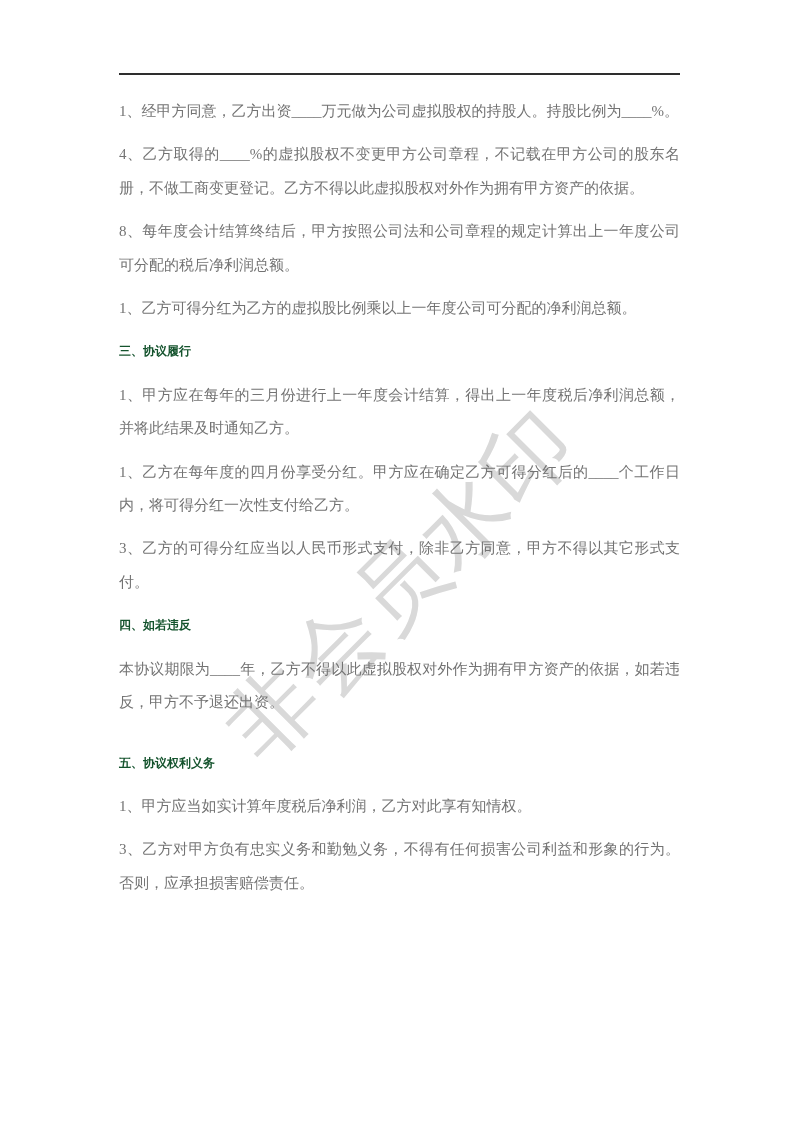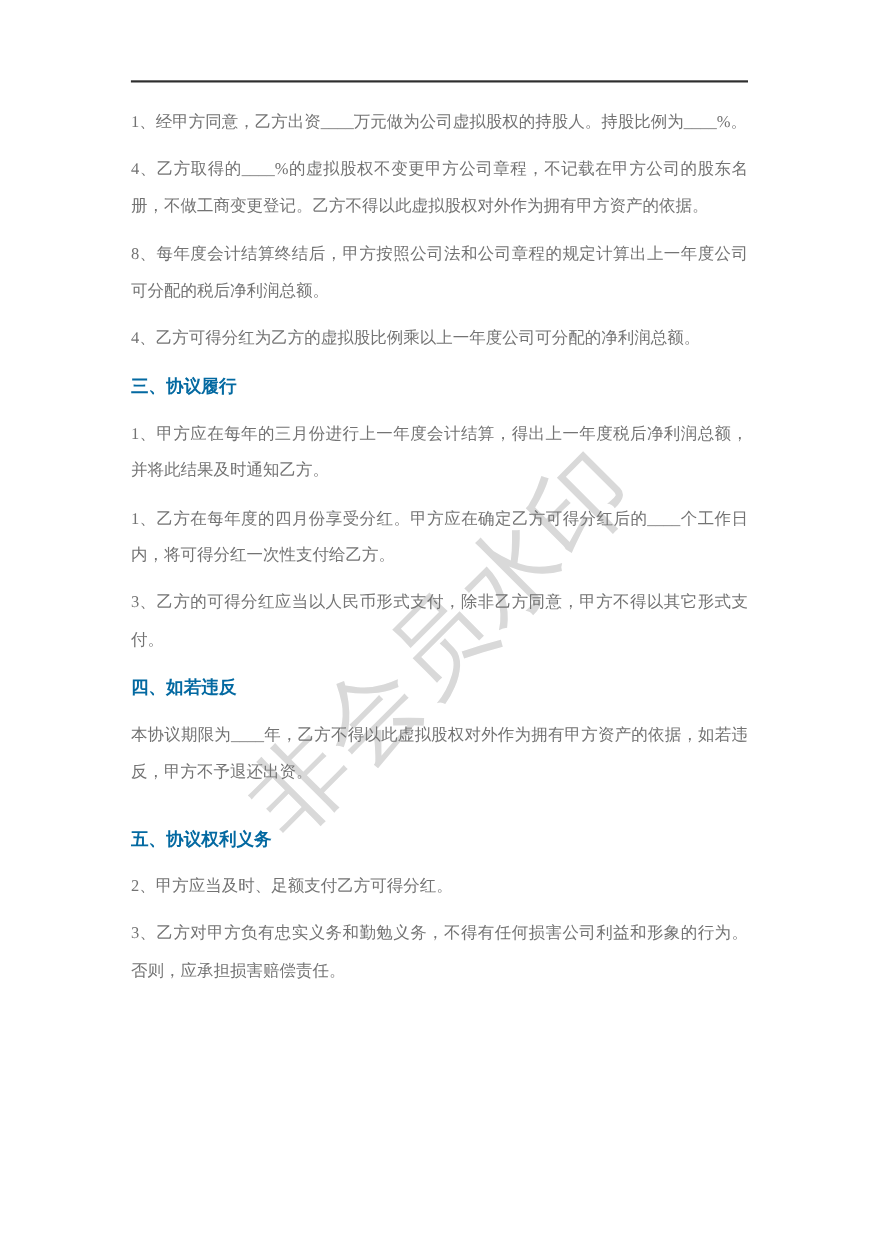--- a/index.html
+++ b/index.html
@@ -42,52 +42,52 @@
   .content p {
     margin: 0 0 10px 0;
     font-size: 15px;
     line-height: 33.4px;
     color: #737373;
     text-align: justify;
     font-family: "Liberation Serif", "DejaVu Serif", serif;
   }
   .content h2 {
     margin: 0 0 10px 0;
-    font-size: 16px;
+    font-size: 12px;
     line-height: 33.4px;
     font-weight: bold;
-    color: #0369a1;
+    color: #14532d;
     font-family: "Liberation Sans", "DejaVu Sans", sans-serif;
   }
   .content h2.gap-before {
     margin-top: 27px;
   }
 </style>
 </head>
 <body>
 
 <div class="page">
 
   <div class="watermark" style="color: rgb(217, 217, 217);">非会员水印</div>
 
   <div class="content">
 
     <div class="top-rule"></div>
 
     <p>1、经甲方同意，乙方出资____万元做为公司虚拟股权的持股人。持股比例为____%。</p>
     <p>4、乙方取得的____%的虚拟股权不变更甲方公司章程，不记载在甲方公司的股东名册，不做工商变更登记。乙方不得以此虚拟股权对外作为拥有甲方资产的依据。</p>
     <p>8、每年度会计结算终结后，甲方按照公司法和公司章程的规定计算出上一年度公司可分配的税后净利润总额。</p>
-    <p>4、乙方可得分红为乙方的虚拟股比例乘以上一年度公司可分配的净利润总额。</p>
+    <p>1、乙方可得分红为乙方的虚拟股比例乘以上一年度公司可分配的净利润总额。</p>
 
     <h2>三、协议履行</h2>
     <p>1、甲方应在每年的三月份进行上一年度会计结算，得出上一年度税后净利润总额，并将此结果及时通知乙方。</p>
     <p>1、乙方在每年度的四月份享受分红。甲方应在确定乙方可得分红后的____个工作日内，将可得分红一次性支付给乙方。</p>
     <p>3、乙方的可得分红应当以人民币形式支付，除非乙方同意，甲方不得以其它形式支付。</p>
 
     <h2>四、如若违反</h2>
     <p>本协议期限为____年，乙方不得以此虚拟股权对外作为拥有甲方资产的依据，如若违反，甲方不予退还出资。</p>
 
     <h2 class="gap-before">五、协议权利义务</h2>
-    <p>2、甲方应当及时、足额支付乙方可得分红。</p>
+    <p>1、甲方应当如实计算年度税后净利润，乙方对此享有知情权。</p>
     <p>3、乙方对甲方负有忠实义务和勤勉义务，不得有任何损害公司利益和形象的行为。否则，应承担损害赔偿责任。</p>
 
   </div>
 </div>
 
 </body></html>

